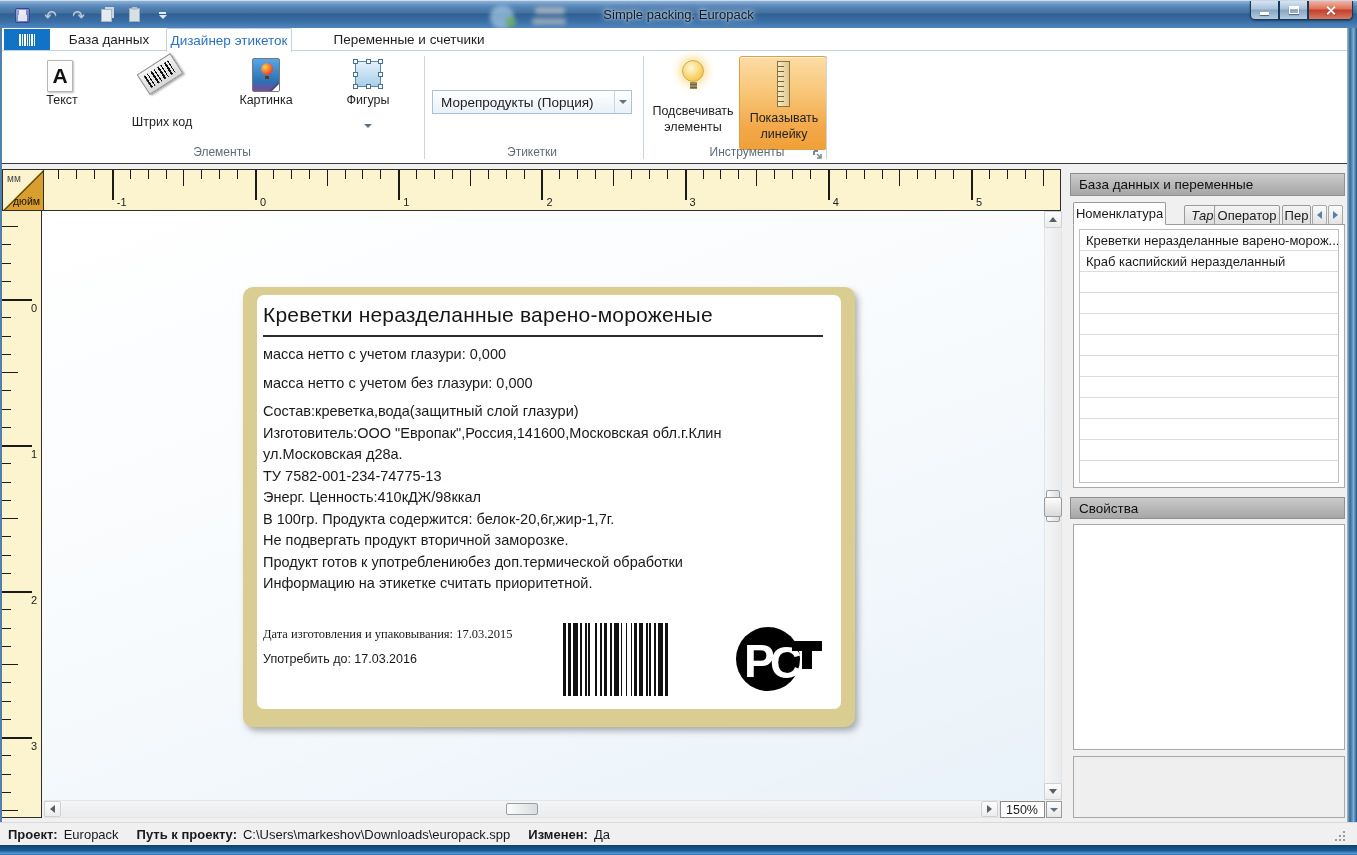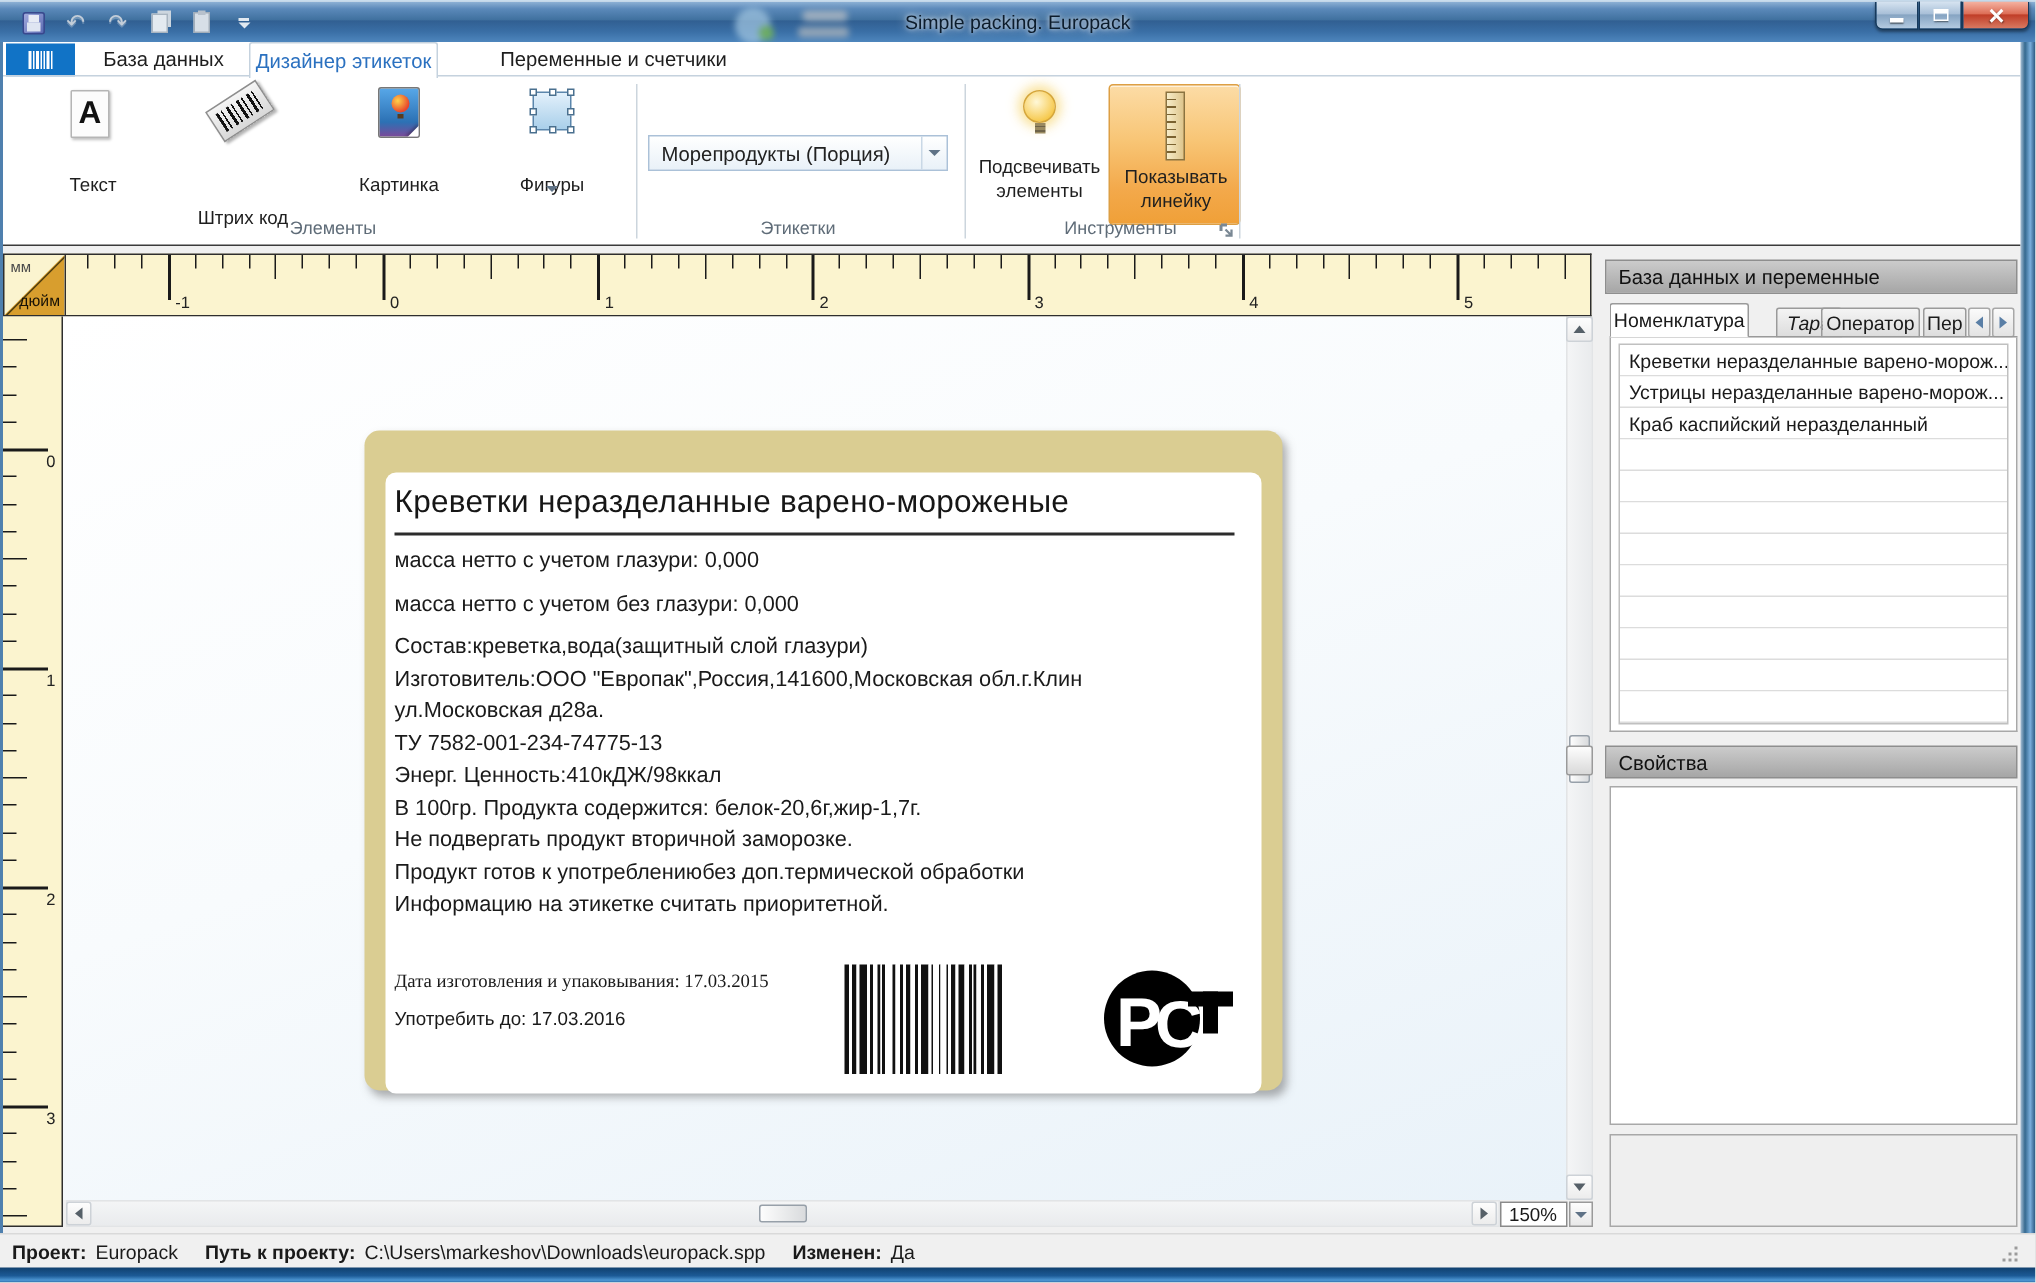--- a/index.html
+++ b/index.html
@@ -41,21 +41,21 @@
   .tabrow{position:absolute;left:2px;top:28px;width:1345px;height:23px;background:#fff;}
   .tabline{position:absolute;left:2px;top:50px;width:1345px;height:1px;background:#c5d2de;z-index:1;}
   .app-button{position:absolute;left:2px;top:1px;width:46px;height:22px;background:#1173c6;display:flex;align-items:center;justify-content:center;gap:1px;}
   .app-button i{display:inline-block;background:#fff;height:12px;}
   .rtab{position:absolute;top:0;height:23px;display:flex;align-items:center;justify-content:center;font-size:13.5px;color:#1e1e1e;z-index:2;}
   .rtab.active{background:#fff;border:1px solid #c5d2de;border-bottom:none;color:#2b71c0;height:24px;border-radius:2px 2px 0 0;}
   
   .ribbon{position:absolute;left:2px;top:51px;width:1345px;height:113px;background:#fff;border-bottom:1px solid #3a3a3a;}
   .rsep{position:absolute;top:5px;width:1px;height:103px;background:#ccd5dd;}
   .grouplabel{position:absolute;bottom:4px;font-size:12px;color:#5f6c78;text-align:center;}
-  .rbtn-label{position:absolute;font-size:12.5px;color:#1e1e1e;text-align:center;margin-top:23px;}
+  .rbtn-label{position:absolute;font-size:12.5px;color:#1e1e1e;text-align:center;}
   .ic-text-page{position:absolute;width:26px;height:32px;background:#fcfcfc;border:1px solid #b5b5b5;border-radius:1px;box-shadow:1px 1px 2px rgba(0,0,0,.25);display:flex;align-items:center;justify-content:center;font-weight:bold;font-size:21px;color:#111;}
   .ic-barcode-tilt{position:absolute;width:40px;height:24px;background:linear-gradient(180deg,#f5f5f5,#d8d8d8);border:1px solid #8e8e8e;transform:rotate(-33deg);box-shadow:1px 2px 2px rgba(0,0,0,.3);display:flex;align-items:center;justify-content:center;}
   .ic-barcode-tilt i{width:30px;height:14px;background:repeating-linear-gradient(90deg,#111 0 2px,transparent 2px 4px,#111 4px 5px,transparent 5px 8px);}
   .ic-picture{position:absolute;width:28px;height:34px;background:linear-gradient(180deg,#57a7e8 0%,#2c71b4 70%,#7a4a9a 100%);border:1px solid #777;border-radius:2px;overflow:hidden;}
   .ic-picture .balloon{position:absolute;left:8px;top:4px;width:12px;height:12px;border-radius:50%;background:radial-gradient(circle at 35% 35%,#ffd24a,#e8452c 70%);}
   .ic-picture .basket{position:absolute;left:12px;top:17px;width:4px;height:3px;background:#5a3b1e;}
   .ic-picture .fold{position:absolute;right:-1px;bottom:-1px;width:0;height:0;border-left:9px solid transparent;border-bottom:9px solid #fff;filter:drop-shadow(-1px -1px 1px rgba(0,0,0,.3));}
   .ic-shape{position:absolute;width:26px;height:26px;background:linear-gradient(180deg,#e2f0fb,#a9cfea);border:1px solid #5b86ac;}
   .handle{position:absolute;width:5px;height:5px;background:#fff;border:1px solid #4a708f;}
   .drop-arrow{width:0;height:0;border-left:4px solid transparent;border-right:4px solid transparent;border-top:4px solid #5f7286;}
@@ -89,21 +89,21 @@
   .hlabel{position:absolute;bottom:2px;font-size:11px;color:#222;}
   .v-ruler{position:absolute;left:2px;top:211px;width:40px;height:607px;background:#fbf4cf;border-right:1px solid #2e2e2e;border-bottom:1px solid #2e2e2e;overflow:hidden;}
   .vtick{position:absolute;left:0;height:1px;background:#1a1a1a;}
   .vtick.t-maj{width:30px;height:2px;}
   .vtick.t-med{width:16px;}
   .vtick.t-min{width:9px;}
   .vlabel{position:absolute;right:4px;font-size:11px;color:#222;}
   
   .canvas{position:absolute;left:42px;top:211px;width:1002px;height:589px;background:linear-gradient(160deg,#ffffff 0%,#f8fbfd 45%,#e9f2f9 100%);overflow:hidden;}
   .doc-label{position:absolute;left:201px;top:76px;width:612px;height:440px;background:#dacd92;border-radius:10px;box-shadow:3px 4px 6px rgba(100,100,100,.5);}
-  .doc-inner{position:absolute;left:14px;top:28px;width:584px;height:414px;background:#fff;border-radius:7px;}
+  .doc-inner{position:absolute;left:14px;top:8px;width:584px;height:414px;background:#fff;border-radius:7px;}
   .doc-title{position:absolute;left:6px;top:8px;font-size:21px;color:#161616;letter-spacing:.2px;white-space:nowrap;}
   .doc-underline{position:absolute;left:6px;top:40px;width:560px;height:2px;background:#2c2c2c;}
   .doc-net1{position:absolute;left:6px;top:51px;font-size:14.5px;}
   .doc-net2{position:absolute;left:6px;top:80px;font-size:14.5px;}
   .doc-block{position:absolute;left:6px;top:106px;font-size:14.5px;line-height:21.5px;white-space:nowrap;}
   .doc-date1{position:absolute;left:6px;top:332px;font-size:12.5px;font-family:Liberation Serif, serif;}
   .doc-date2{position:absolute;left:6px;top:357px;font-size:12.5px;}
   .barcode{position:absolute;left:306px;top:328px;width:105px;height:73px;display:flex;background:#fff;}
   .bc-bar{background:#111;}
   .bc-gap{background:#fff;}
@@ -499,21 +499,20 @@
   <div class="tab-scroll" style="left:1312px;">
       <span class="tri-l"></span>
     </div>
   <div class="tab-scroll" style="left:1328px;">
       <span class="tri-r"></span>
     </div>
   <div class="ptab-line"></div>
   <div class="list-outer">
     <div class="list-inner">
       <div class="list-row">Креветки неразделанные варено-морож...</div>
-      <div class="list-row">Устрицы неразделанные варено-морож...</div>
       <div class="list-row">Краб каспийский неразделанный</div>
     <div class="list-row"></div>
         <div class="list-row"></div>
         <div class="list-row"></div>
         <div class="list-row"></div>
         <div class="list-row"></div>
         <div class="list-row"></div>
         <div class="list-row"></div>
         <div class="list-row"></div>
         <div class="list-row"></div>

